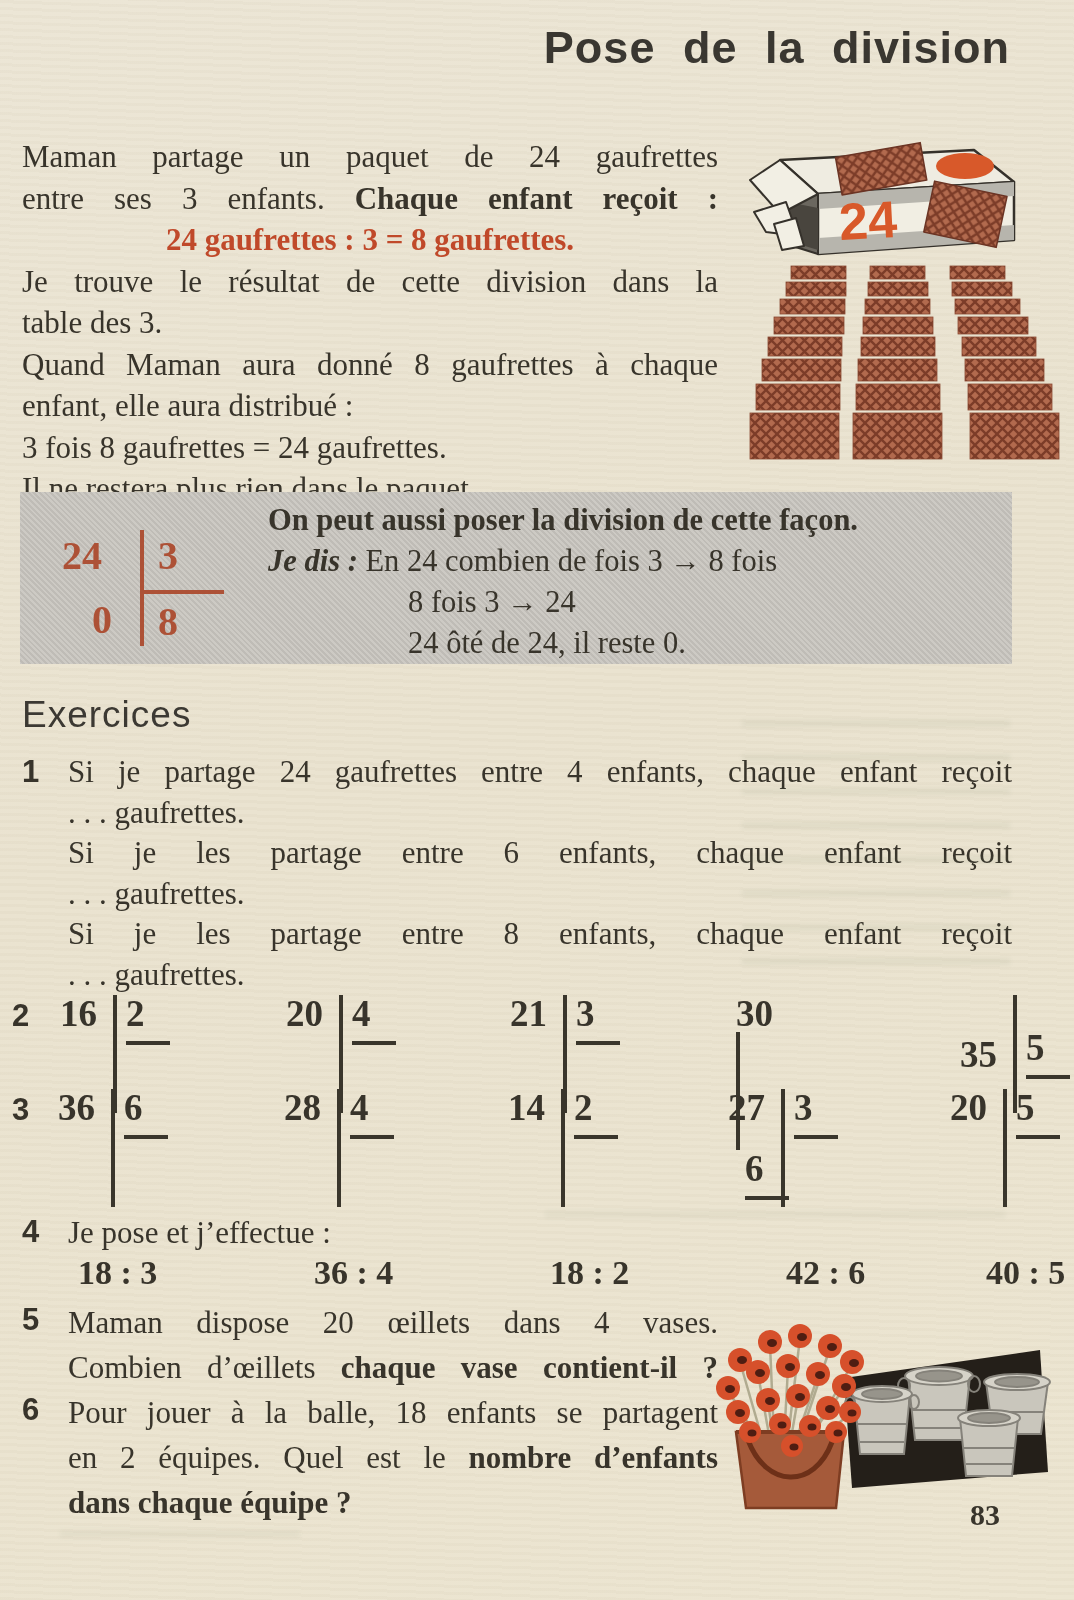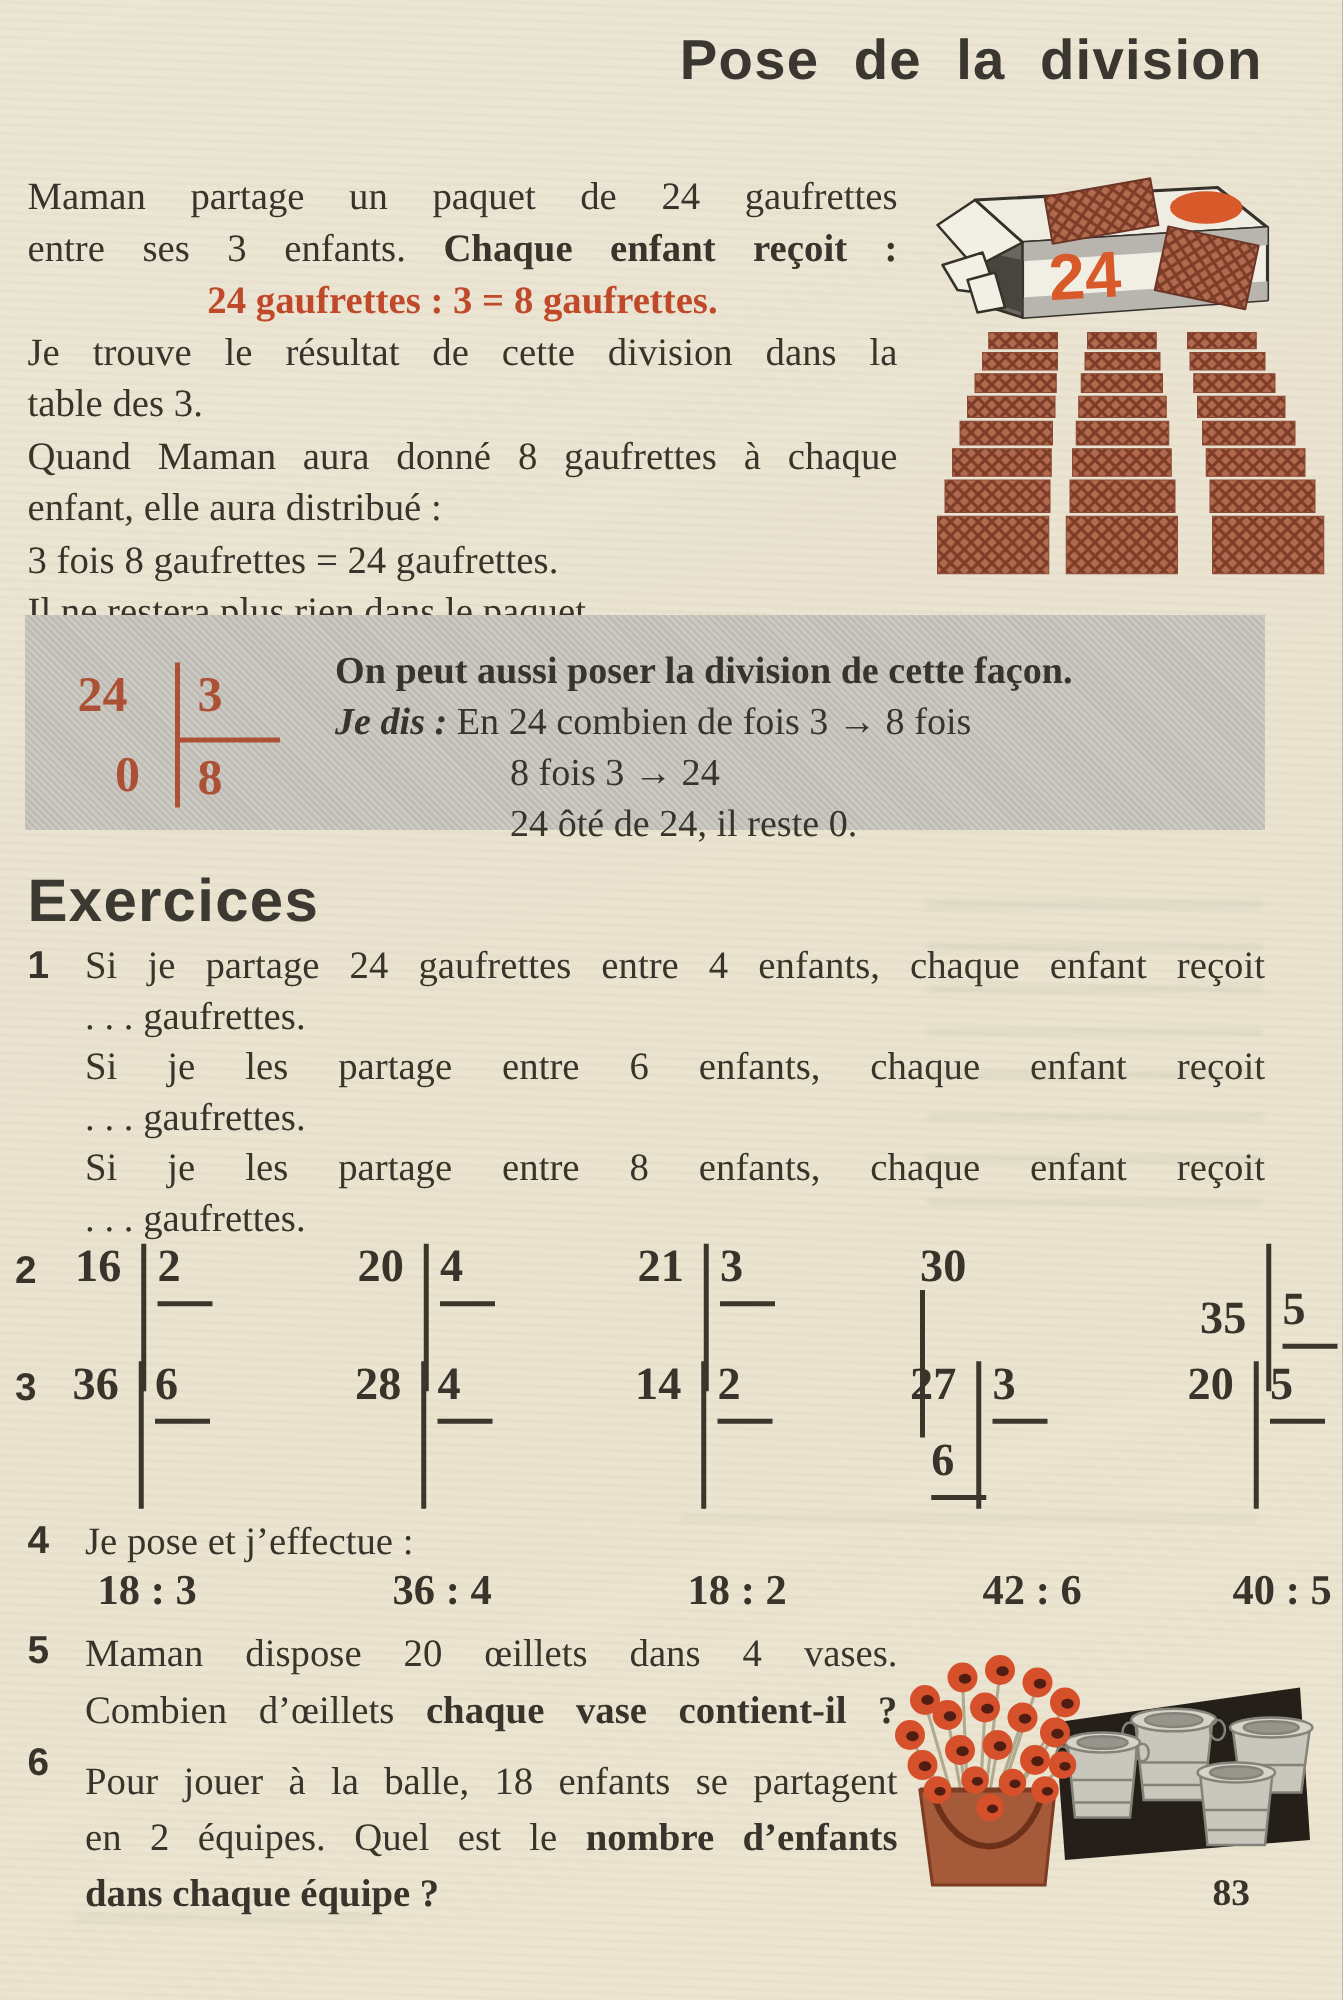--- a/index.html
+++ b/index.html
@@ -24,21 +24,21 @@
   .formula{font-weight:700;text-align:center;}
   .graybox{
     background:#c9c6c0;
     background-image:repeating-linear-gradient(45deg,rgba(255,255,255,.07) 0 2px,rgba(0,0,0,.05) 2px 4px);
   }
   .boxtext{font-size:30.5px;line-height:41px;}
   .boxtext .ind{padding-left:140px;}
   .it{font-style:italic;font-weight:700;}
   .figchar{font-weight:700;font-size:40px;line-height:1;}
   .heading{
-    font-family:"Liberation Sans",sans-serif;font-weight:700;font-size:48px;
+    font-family:"Liberation Sans",sans-serif;font-weight:400;font-size:37px;
     letter-spacing:1px;color:#3c3933;
   }
   .exnum{font-family:"Liberation Sans",sans-serif;font-weight:700;font-size:31px;line-height:1;}
   .ex1{font-size:31px;font-weight:400;line-height:40.5px;width:944px;}
   .dv{display:flex;align-items:flex-start;}
   .dvd{font-weight:700;font-size:37px;line-height:1;padding-right:16px;}
   .vbar{width:4px;background:#3a362c;height:118px;}
   .dsx{padding-left:9px;}
   .dsr{font-weight:700;font-size:37px;line-height:1;}
   .qline{width:44px;height:4px;background:#3a362c;margin-top:9px;}
@@ -128,21 +128,21 @@
 
     <div style="color:#ad5136;">
       <div class="abs figchar" style="left:42px;top:44px;">24</div>
       <div class="abs" style="left:120px;top:38px;width:4px;height:116px;background:#ad5136;"></div>
       <div class="abs figchar" style="left:138px;top:44px;">3</div>
       <div class="abs" style="left:120px;top:98px;width:84px;height:4px;background:#ad5136;"></div>
       <div class="abs figchar" style="left:72px;top:108px;">0</div>
       <div class="abs figchar" style="left:138px;top:110px;">8</div>
     </div>
 
-    <div class="abs boxtext" style="left:248px;top:24px;width:736px;">
+    <div class="abs boxtext" style="left:248px;top:8px;width:736px;">
       <div class="b">On peut aussi poser la division de cette façon.</div>
       <div><span class="it">Je dis :</span><span> En 24 combien de fois 3 → 8 fois</span></div>
       <div class="ind">8 fois 3 → 24</div>
       <div class="ind">24 ôté de 24, il reste 0.</div>
     </div>
   </div>
 
   <div class="abs heading" style="left:22px;top:694px;">Exercices</div>
 
   <div class="abs exnum" style="left:22px;top:756px;">1</div>
@@ -247,21 +247,21 @@
   <div class="abs ex4num" style="left:786px;top:1254px;">42 : 6</div>
   <div class="abs ex4num" style="left:986px;top:1254px;">40 : 5</div>
 
   <div class="abs exnum" style="left:22px;top:1304px;">5</div>
   <div class="abs exbody" style="left:68px;top:1300px;">
     <div class="j">Maman dispose 20 œillets dans 4 vases.</div>
     <div class="j"><span>Combien d’œillets </span><span class="b">chaque vase contient-il ?</span></div>
   </div>
 
   <div class="abs exnum" style="left:22px;top:1394px;">6</div>
-  <div class="abs exbody" style="left:68px;top:1390px;margin-top:12px;">
+  <div class="abs exbody" style="left:68px;top:1390px;">
     <div class="j">Pour jouer à la balle, 18 enfants se partagent</div>
     <div class="j"><span>en 2 équipes. Quel est le </span><span class="b">nombre d’enfants</span></div>
     <div class="b">dans chaque équipe ?</div>
   </div>
 
   <svg class="abs" style="left:692px;top:1320px;" width="382" height="205" viewBox="0 0 382 205">
 
     <polygon points="152,58 348,30 356,152 160,168" fill="#241f19"></polygon>
 
     <g stroke="#85827a" stroke-width="2">

